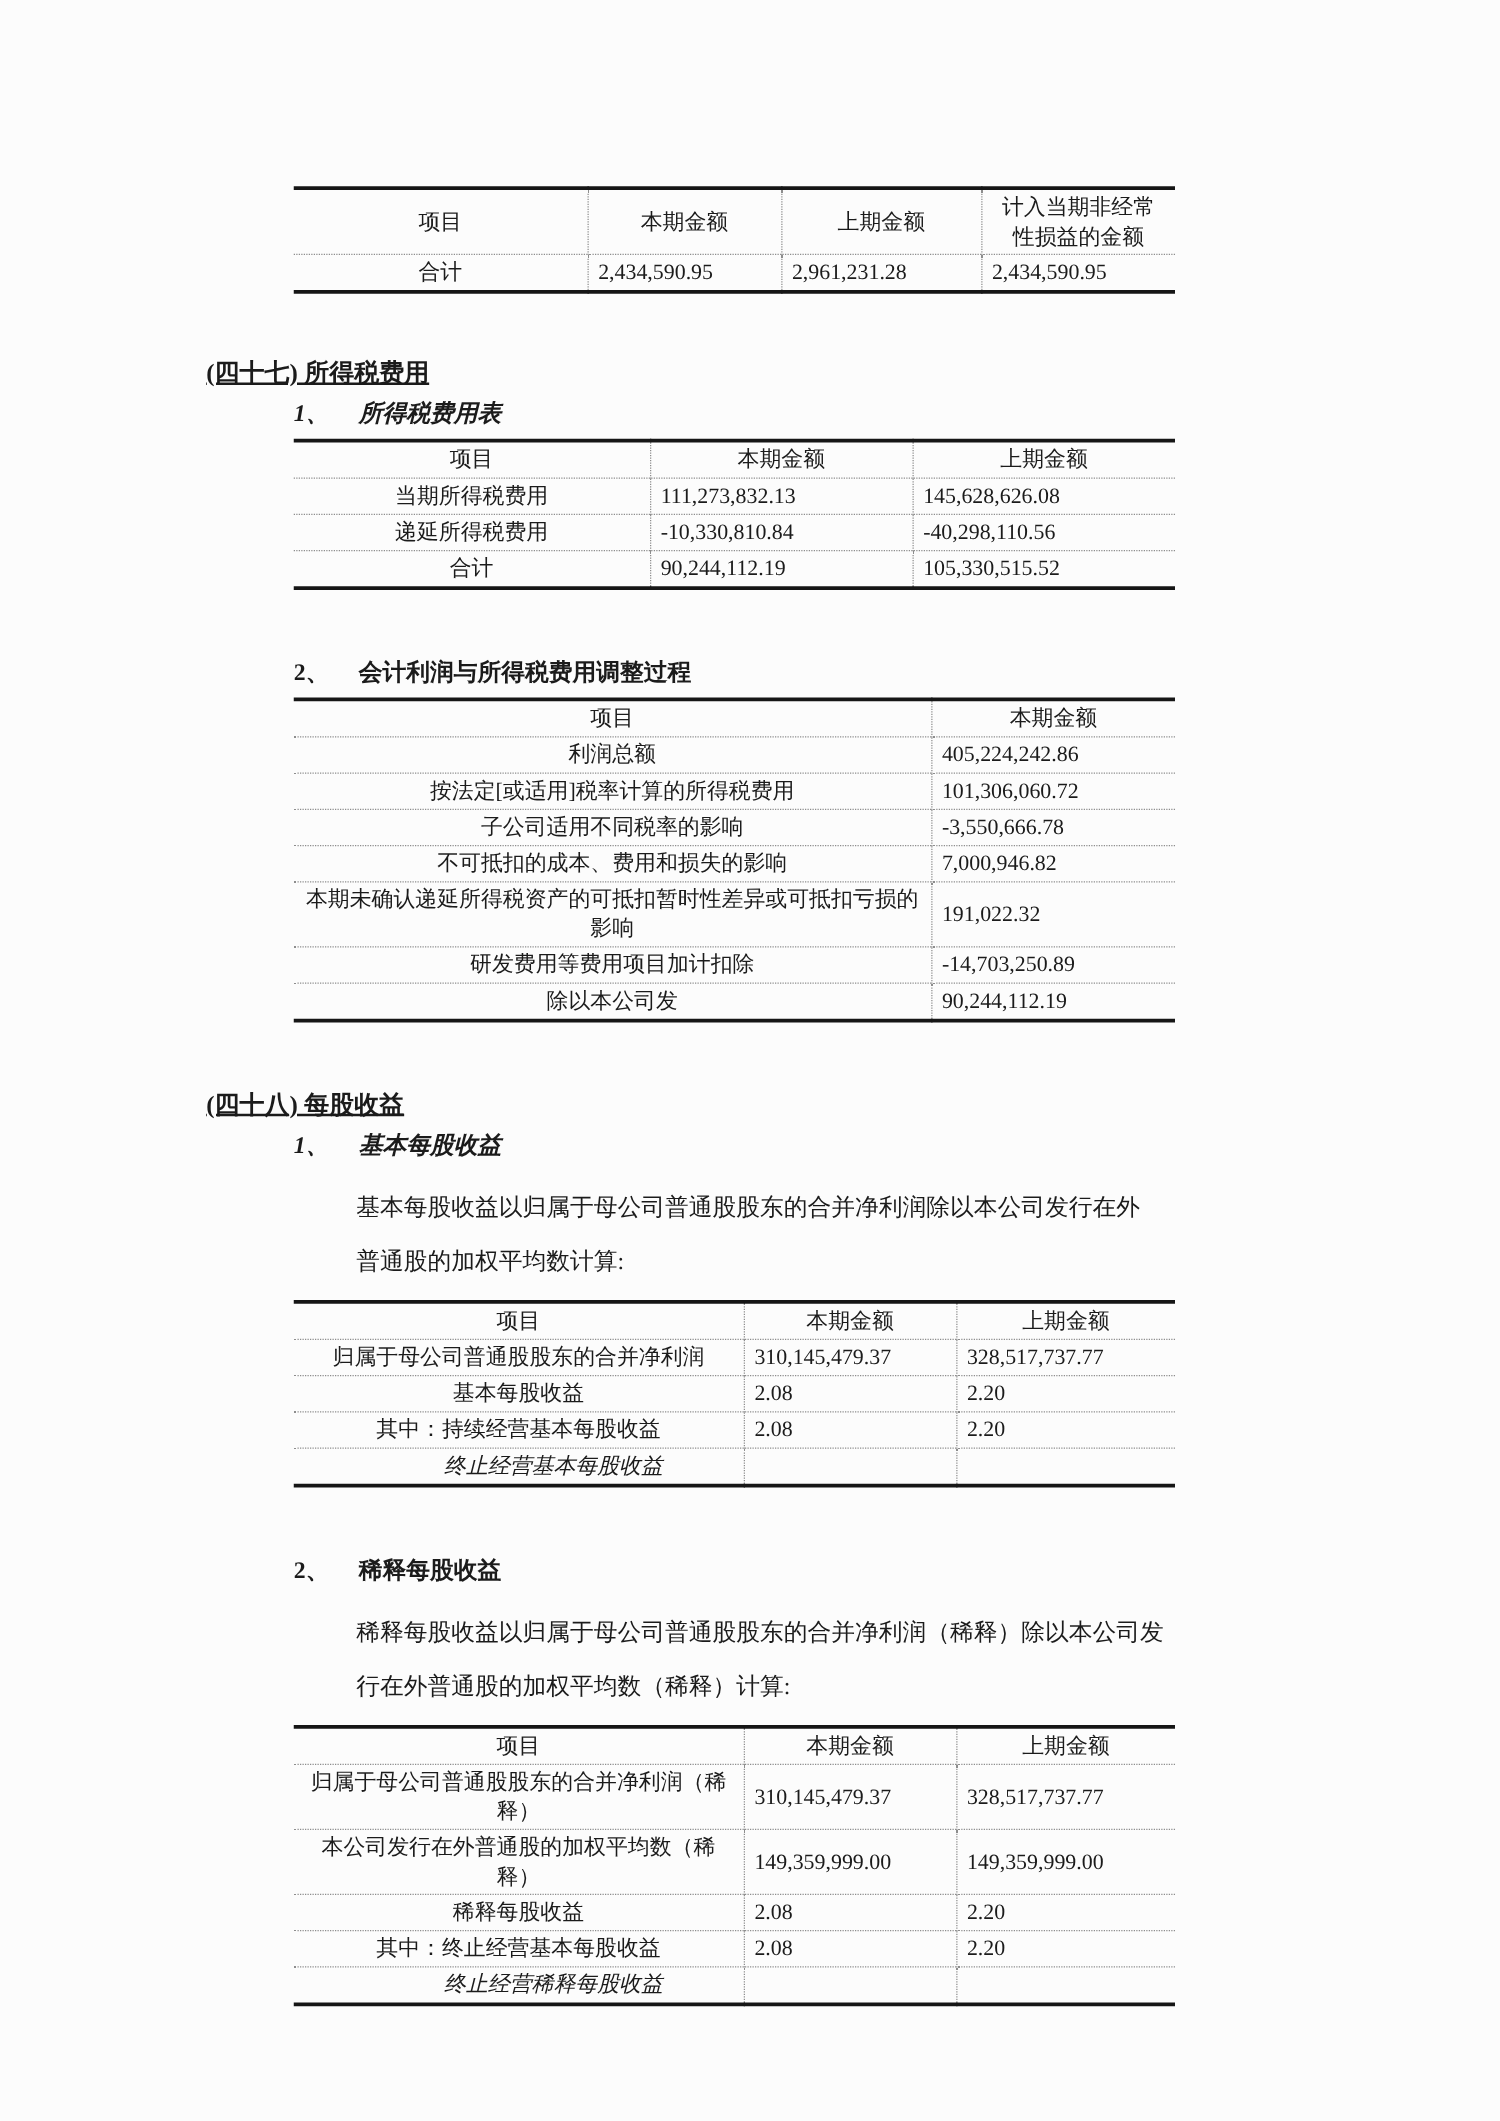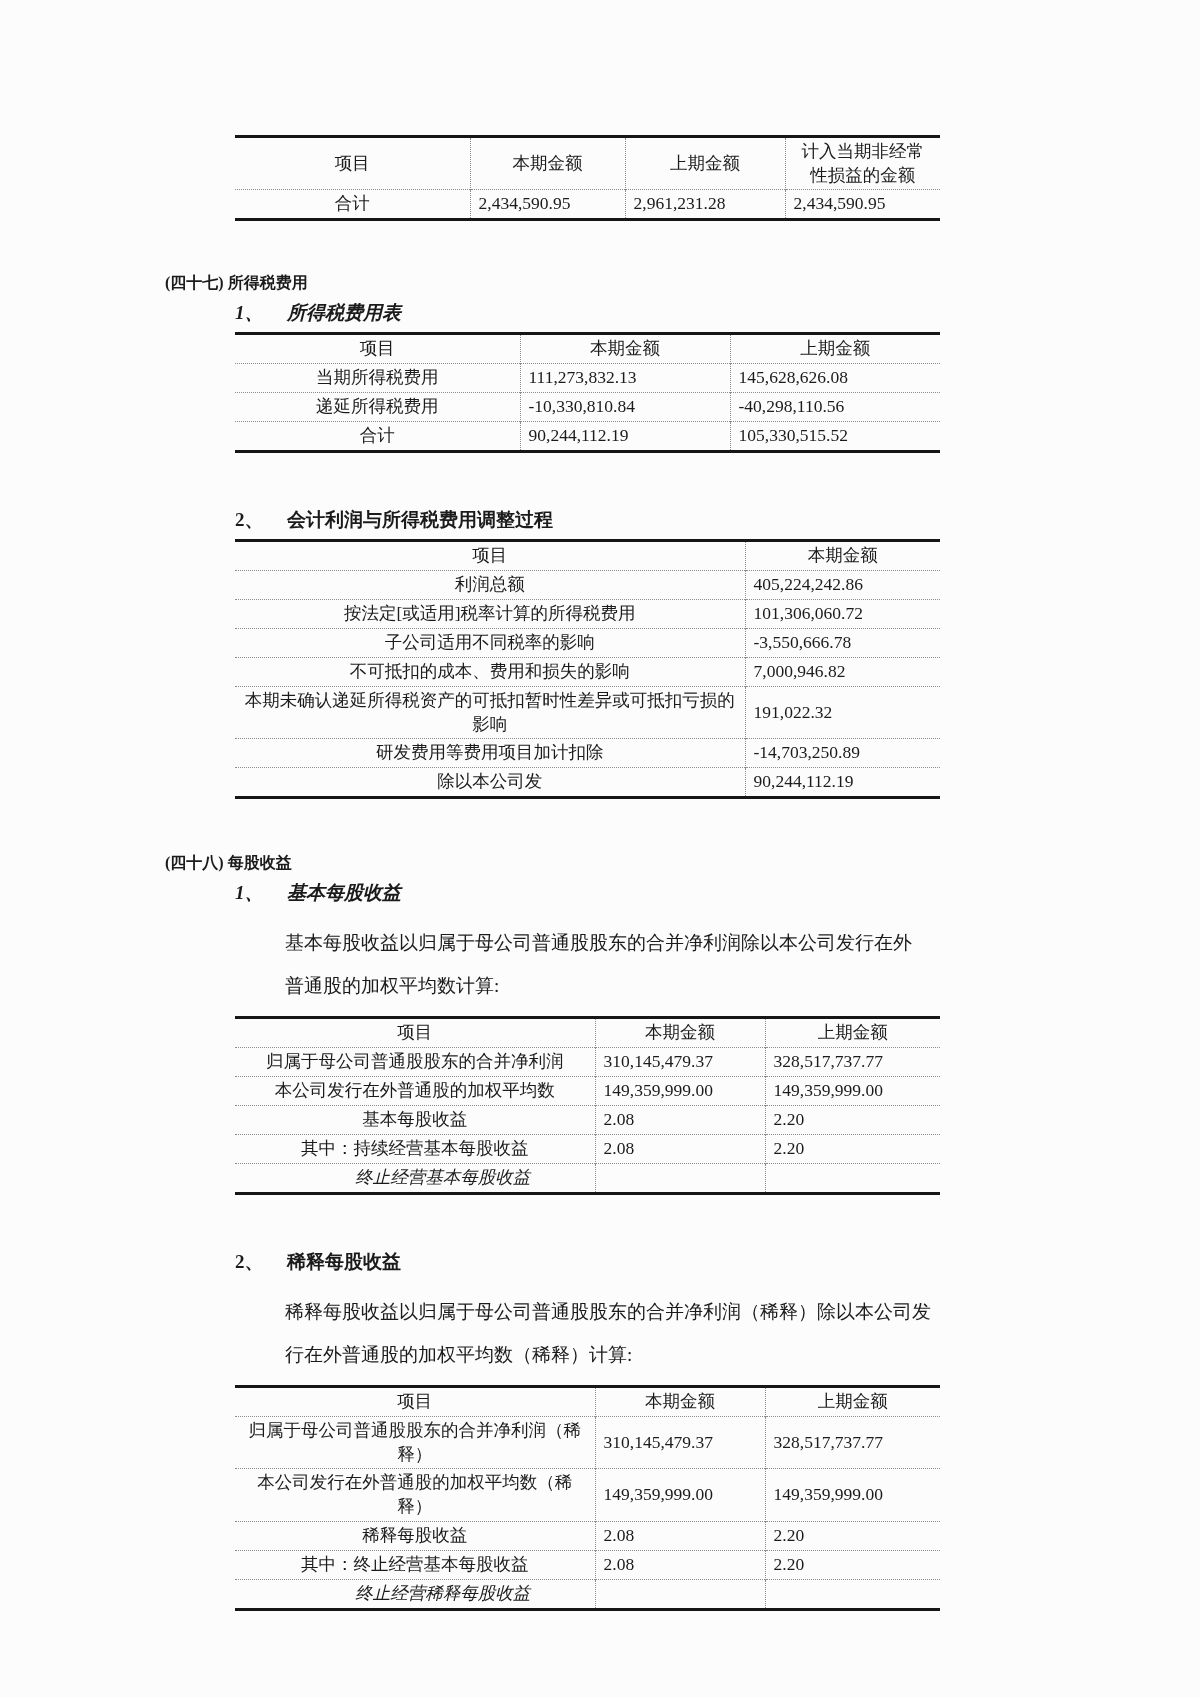--- a/index.html
+++ b/index.html
@@ -5,21 +5,21 @@
   html,body { margin:0; padding:0; background:#d9d9d9; }
   .page {
     position:relative;
     width:1200px; height:1697px;
     margin:0 auto;
     background:#fcfcfc;
     font-family:"Liberation Serif","DejaVu Serif",serif;
     color:#1b1b1b;
     overflow:hidden;
   }
-  .content { position:absolute; left:0; top:2px; width:1200px; }
+  .content { position:absolute; left:0; top:16px; width:1200px; }
 
   
   table.tbl {
     border-collapse:collapse;
     table-layout:fixed;
     border-top:3px solid #161616;
     border-bottom:3px solid #161616;
     font-size:17.5px;
     line-height:1.35;
   }
@@ -38,23 +38,24 @@
   .tbl .l { text-align:center; }
   .tbl .r { }
   .tbl .indent { padding-left:64px;font-style:italic; }
 
   .ml-table { margin-left:235px; }
 
   
   .h-section {
     margin:0;
     margin-left:165px;
-    font-size:16px;
+    font-size:20px;
     font-weight:bold;
     line-height:1.2;
+    text-decoration:underline;
   }
   .h-sub {
     margin-left:235px;
     font-size:19px;
     font-weight:bold;
     line-height:1.2;
   }
   .h-sub .num { display:inline-block; width:52px; }
 
   .para {
@@ -206,25 +207,20 @@
         <th class="c">项目</th>
         <th class="c">本期金额</th>
         <th class="c">上期金额</th>
       </tr>
       <tr>
         <td class="l">归属于母公司普通股股东的合并净利润</td>
         <td class="r">310,145,479.37</td>
         <td class="r">328,517,737.77</td>
       </tr>
       <tr>
-        <td class="l">本公司发行在外普通股的加权平均数</td>
-        <td class="r">149,359,999.00</td>
-        <td class="r">149,359,999.00</td>
-      </tr>
-      <tr>
         <td class="l">基本每股收益</td>
         <td class="r">2.08</td>
         <td class="r">2.20</td>
       </tr>
       <tr>
         <td class="l">其中：持续经营基本每股收益</td>
         <td class="r">2.08</td>
         <td class="r">2.20</td>
       </tr>
       <tr>

